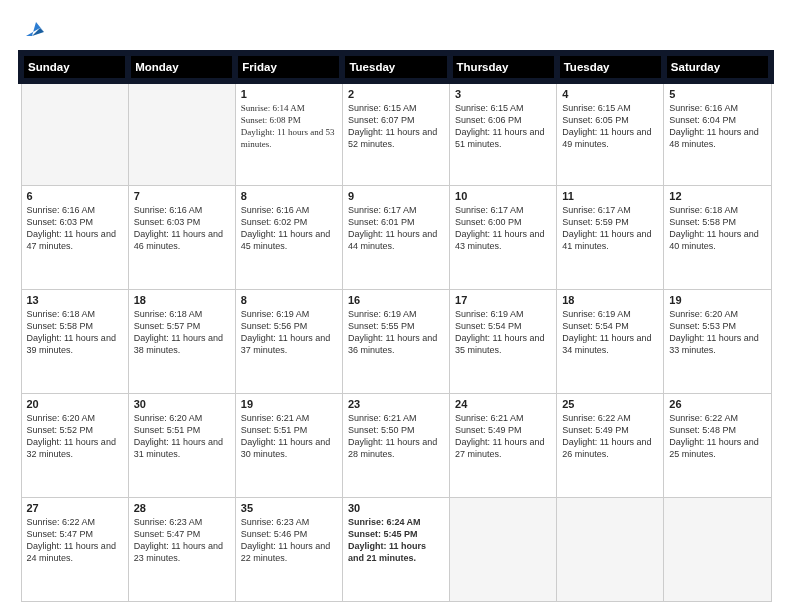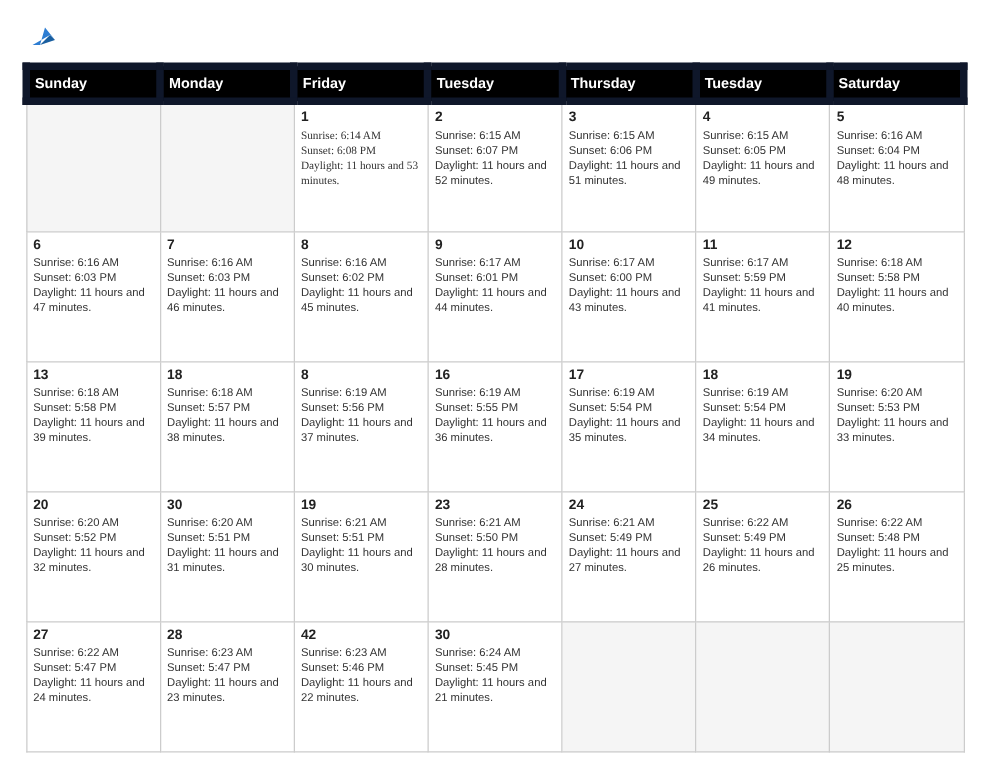--- a/index.html
+++ b/index.html
@@ -309,28 +309,28 @@
 Sunset: 5:47 PM
 Daylight: 11 hours and 24 minutes.</div>
           </td>
           <td>
             <span class="day-num">28</span>
             <div class="day-info" style="white-space: pre-line;">Sunrise: 6:23 AM
 Sunset: 5:47 PM
 Daylight: 11 hours and 23 minutes.</div>
           </td>
           <td>
-            <span class="day-num">42</span>
+            <span class="day-num">35</span>
             <div class="day-info" style="white-space: pre-line;">Sunrise: 6:23 AM
 Sunset: 5:46 PM
 Daylight: 11 hours and 22 minutes.</div>
           </td>
           <td>
             <span class="day-num">30</span>
-            <div class="day-info" style="white-space: pre-line;">Sunrise: 6:24 AM
+            <div class="day-info" style="white-space: pre-line; font-weight: bold;">Sunrise: 6:24 AM
 Sunset: 5:45 PM
 Daylight: 11 hours and 21 minutes.</div>
           </td>
           <td class="empty"></td>
           <td class="empty"></td>
           <td class="empty"></td>
         </tr>
       </tbody>
   </table>
 </div>

